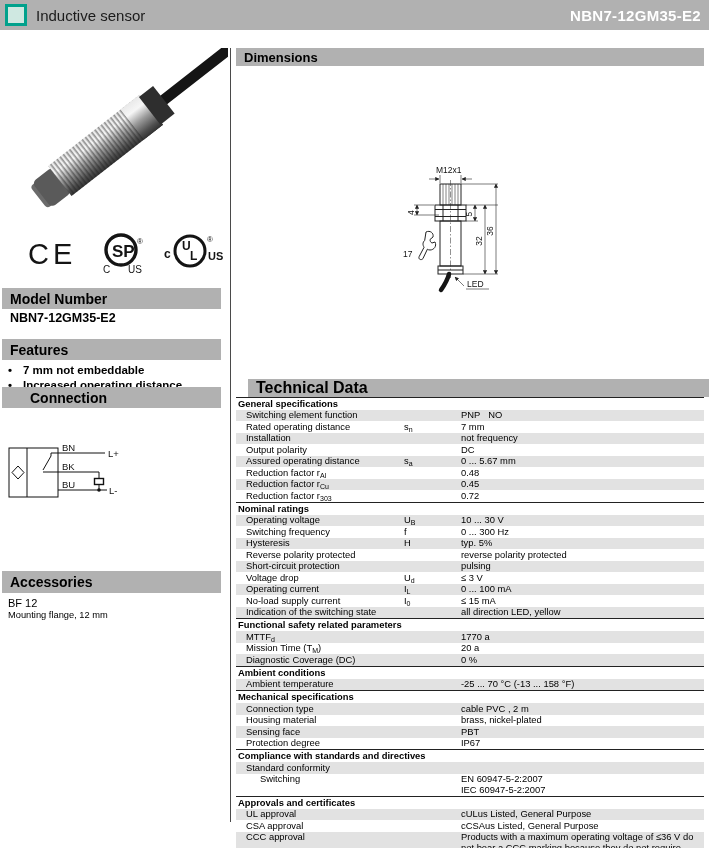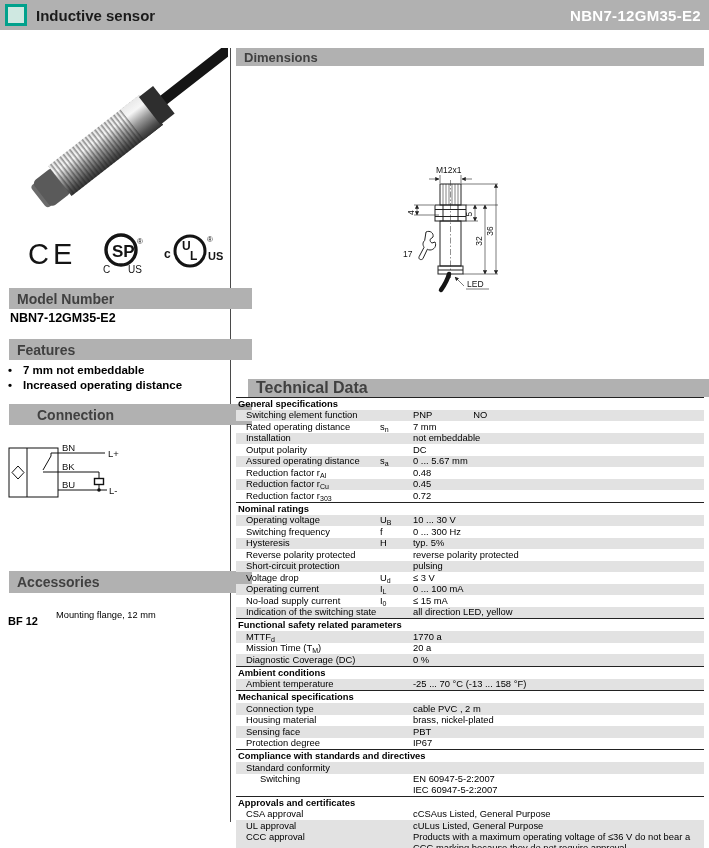--- a/index.html
+++ b/index.html
@@ -7,51 +7,51 @@
     width:709px;height:848px;position:relative;overflow:hidden;
     background:#ffffff;color:#000;
     font-family:"Liberation Sans","DejaVu Sans",sans-serif;
     -webkit-font-smoothing:antialiased;
   }
   
   .hdr{position:absolute;left:0;top:0;width:709px;height:30px;background:#b1b1b1;}
   .hdr-icon{position:absolute;left:5px;top:4px;width:16px;height:16px;
     background:#cfe8e1;border:3px solid #00a18c;}
   .hdr-title{position:absolute;left:36px;top:0;height:30px;display:flex;align-items:center;
-    font-weight:bold;font-size:15px;color:#1b1b1b;}
+    font-weight:normal;font-size:15px;color:#1b1b1b;}
   .hdr-model{position:absolute;right:8px;top:0;height:30px;display:flex;align-items:center;
     font-weight:bold;font-size:15px;color:#ffffff;letter-spacing:.3px;}
   
   .vdiv{position:absolute;left:230px;top:48px;width:1px;height:774px;background:#4a4a4a;}
   
-  .bar{position:absolute;background:#b1b1b1;font-weight:bold;color:#404040;
+  .bar{position:absolute;background:#b1b1b1;font-weight:bold;color:#000000;
     display:flex;align-items:center;padding-left:8px;box-sizing:border-box;}
-  .bar.l{left:2px;width:243px;height:21px;font-size:14px;margin-left:7px;}
+  .bar.l{left:2px;width:219px;height:21px;font-size:14px;}
   .bar.r{left:236px;width:468px;height:18px;font-size:13px;}
   .photo{position:absolute;left:2px;top:48px;width:226px;height:182px;background:#fff;}
   .logos{position:absolute;left:12px;top:230px;width:226px;height:46px;
     display:flex;align-items:center;justify-content:space-between;padding:0 14px;box-sizing:border-box;}
   .modelval{position:absolute;left:10px;top:311px;font-weight:bold;font-size:12.5px;}
   .feat{position:absolute;left:8px;top:363px;width:212px;}
   .feat .fi{display:flex;font-weight:bold;font-size:11.5px;line-height:15px;}
   .feat .fb{width:15px;flex:none;}
-  .bf-name{position:absolute;left:8px;top:615px;font-weight:bold;font-size:11px;text-align:center;}
-  .bf-desc{position:absolute;left:8px;top:610px;font-size:9.3px;margin-left:48px;}
+  .bf-name{position:absolute;left:8px;top:597px;font-weight:normal;font-size:11px;text-align:center;}
+  .bf-desc{position:absolute;left:8px;top:610px;font-size:9.3px;}
   .conn-svg{position:absolute;left:8px;top:441px;}
   .dim-svg{position:absolute;left:398px;top:158px;}
   
   .tbl{position:absolute;left:236px;top:397px;width:468px;font-size:9.4px;}
   .tsec{border-top:1.2px solid #222;font-weight:bold;line-height:10.8px;padding:0.6px 0 0.6px 2px;}
-  .trow{display:flex;line-height:10.5px;padding:0.5px 0;}
+  .trow{display:flex;line-height:10.5px;padding:0.5px 0;gap:24px;}
   .trow.shaded{background:#e2e2e2;}
   .tlab{padding-left:10px;width:144px;box-sizing:border-box;flex:none;}
   .trow.ind2 .tlab{padding-left:24px;}
   .tsym{width:33px;flex:none;}
   .tval{flex:1;white-space:pre-line;padding-right:2px;}
-  .v2{margin-left:41px;}
+  .v2{margin-left:8px;}
   sub{font-size:7px;line-height:0;vertical-align:-2px;}
   svg text{font-family:"Liberation Sans","DejaVu Sans",sans-serif;}
 </style>
 </head>
 <body>
 
 <div class="hdr">
   <div class="hdr-icon"></div>
   <div class="hdr-title">Inductive sensor</div>
   <div class="hdr-model">NBN7-12GM35-E2</div>
@@ -118,21 +118,21 @@
     <div class="fi">
       <span class="fb">•</span>
       <span>7 mm not embeddable</span>
     </div>
     <div class="fi">
       <span class="fb">•</span>
       <span>Increased operating distance</span>
     </div>
   </div>
 
-<div class="bar l" style="top:404px;padding-left:28px;">
+<div class="bar l" style="top:387px;padding-left:28px;">
   <span>Connection</span>
 </div>
 
 <svg class="conn-svg" width="118" height="64" viewBox="0 0 118 64">
   <g fill="none" stroke="#111" stroke-width="1">
     <rect x="1" y="7" width="49" height="49"></rect>
     <line x1="19" y1="7" x2="19" y2="56"></line>
     <path d="M10,25 L16,31.5 L10,38 L4,31.5 Z"></path>
     <line x1="50" y1="12" x2="97" y2="12"></line>
     <line x1="50" y1="31" x2="91" y2="31"></line>
@@ -235,21 +235,21 @@
       <div class="tval">PNP<span class="v2">NO</span></div>
     </div>
     <div class="trow">
       <div class="tlab">Rated operating distance</div>
       <div class="tsym">s<sub>n</sub></div>
       <div class="tval">7 mm</div>
     </div>
     <div class="trow shaded">
       <div class="tlab">Installation</div>
       <div class="tsym"></div>
-      <div class="tval">not embeddable</div>
+      <div class="tval">not frequency</div>
     </div>
     <div class="trow">
       <div class="tlab">Output polarity</div>
       <div class="tsym"></div>
       <div class="tval">DC</div>
     </div>
     <div class="trow shaded">
       <div class="tlab">Assured operating distance</div>
       <div class="tsym">s<sub>a</sub></div>
       <div class="tval">0 ... 5.67 mm</div>
@@ -364,28 +364,28 @@
       <div class="tsym"></div>
       <div class="tval"></div>
     </div>
     <div class="trow ind2">
       <div class="tlab">Switching</div>
       <div class="tsym"></div>
       <div class="tval">EN 60947-5-2:2007
 IEC 60947-5-2:2007</div>
     </div>
     <div class="tsec">Approvals and certificates</div>
+    <div class="trow shaded">
+      <div class="tlab">UL approval</div>
+      <div class="tsym"></div>
+      <div class="tval">cULus Listed, General Purpose</div>
+    </div>
     <div class="trow">
       <div class="tlab">CSA approval</div>
       <div class="tsym"></div>
       <div class="tval">cCSAus Listed, General Purpose</div>
     </div>
     <div class="trow shaded">
-      <div class="tlab">UL approval</div>
-      <div class="tsym"></div>
-      <div class="tval">cULus Listed, General Purpose</div>
-    </div>
-    <div class="trow shaded">
       <div class="tlab">CCC approval</div>
       <div class="tsym"></div>
       <div class="tval">Products with a maximum operating voltage of ≤36 V do not bear a CCC marking because they do not require approval.</div>
     </div>
   </div>
 
 </body></html>

